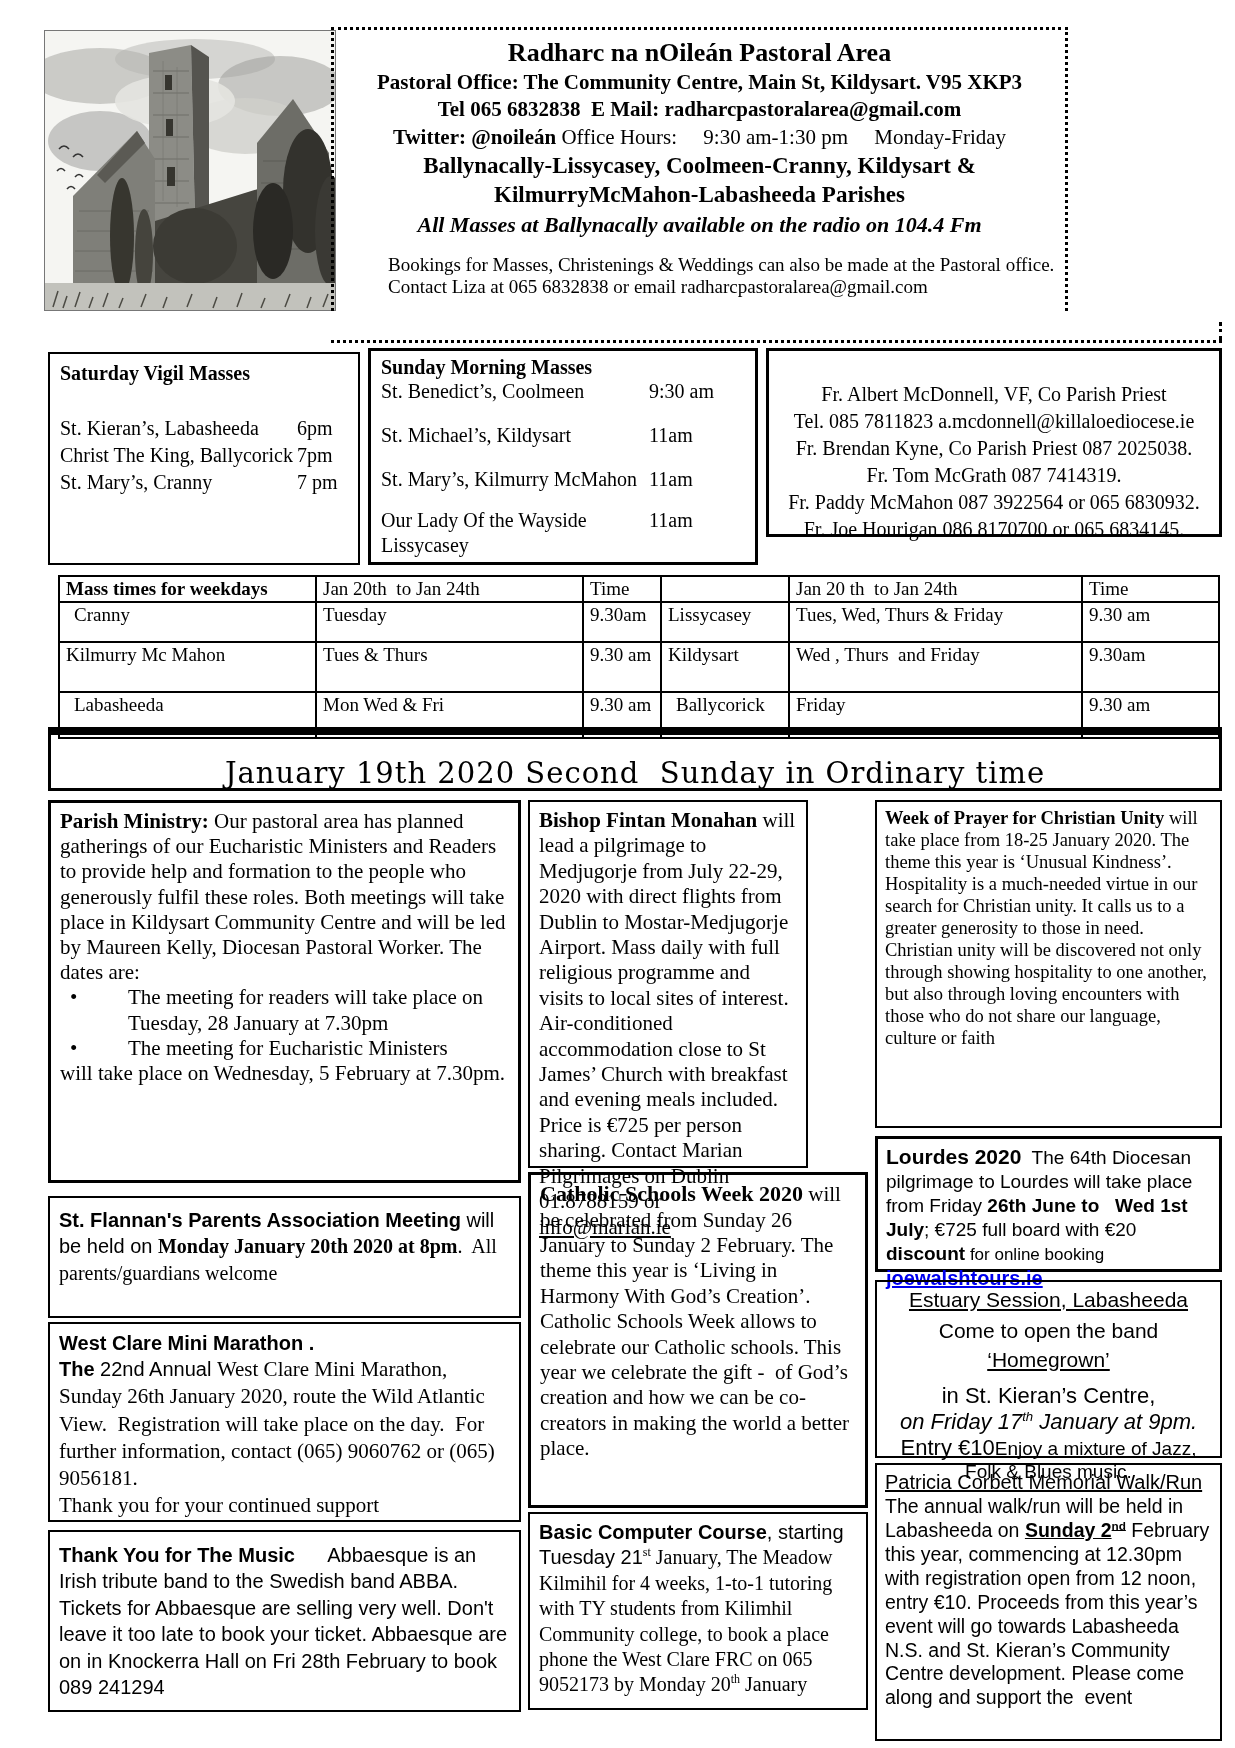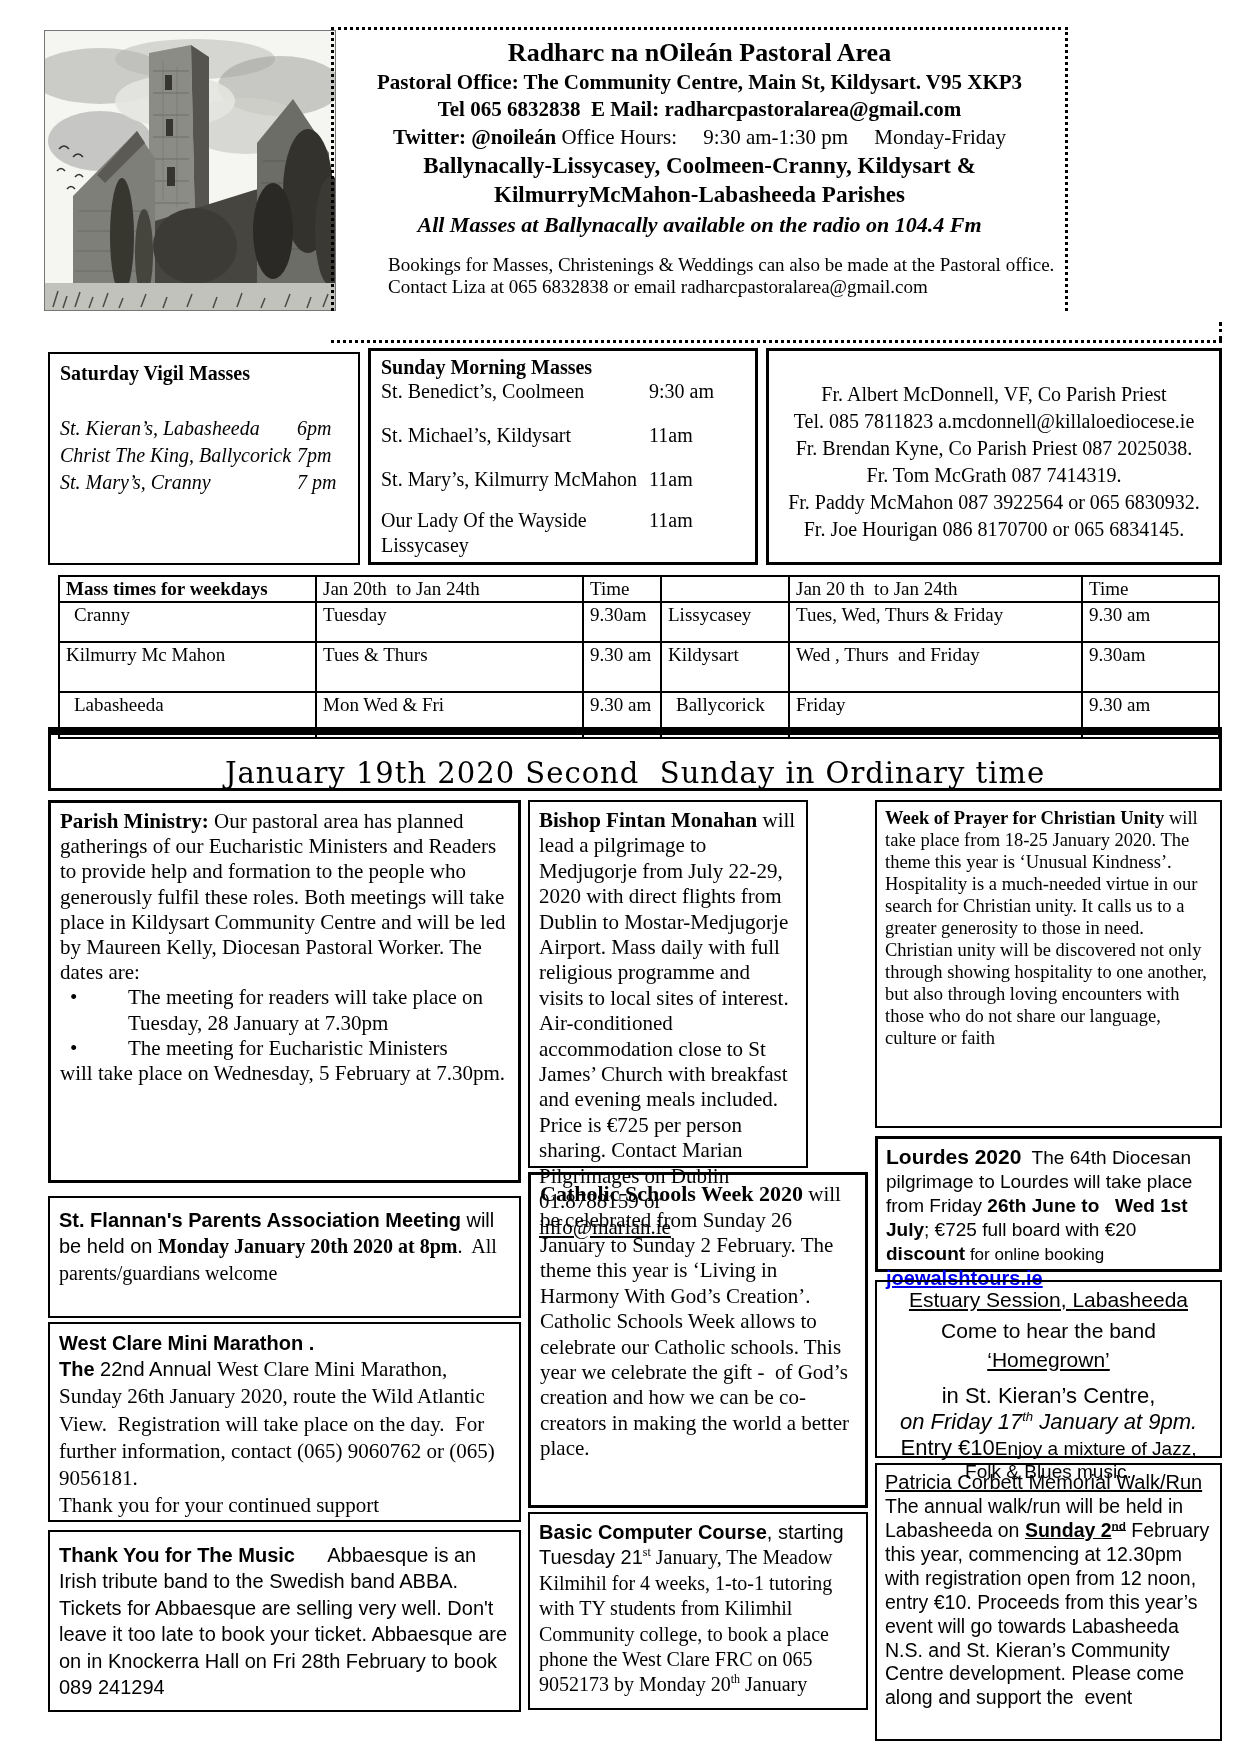--- a/index.html
+++ b/index.html
@@ -23,27 +23,27 @@
   .h-radio{font-size:22px;font-weight:bold;font-style:italic;margin-top:4px;}
   .h-book{font-size:19px;font-weight:normal;text-align:left;padding-left:48px;}
   .h-book1{margin-top:16px;}
   .dotline{left:331px;top:340px;width:891px;height:0;border-top:3px dotted #000;}
   .dotup{left:1219px;top:322px;width:0;height:18px;border-left:3px dotted #000;}
 
   
   .satbox{left:48px;top:352px;width:312px;height:213px;border:2px solid #000;padding:8px 10px;font-size:20px;}
   .sat-title{font-weight:bold;}
   .spacer28{height:30px;}
-  .mrow{display:flex;line-height:27px;font-style:italic;}
+  .mrow{display:flex;line-height:27px;}
   .mrow .nm{width:237px;}
   .sunbox{left:368px;top:348px;width:390px;height:217px;border:3px solid #000;padding:5px 10px;font-size:20px;}
   .sun-title{font-weight:bold;}
   .srow{display:flex;line-height:25px;}
   .srow .nm{width:268px;} .g18{margin-top:19px;} .g16{margin-top:16px;}
-  .prbox{left:766px;top:348px;width:456px;height:217px;border:3px solid #000;text-align:center;
+  .prbox{left:766px;top:348px;width:456px;height:189px;border:3px solid #000;text-align:center;
          font-size:20px;line-height:27px;padding:30px 6px 0 6px;}
 
   
   .wtab{border-collapse:collapse;table-layout:fixed;border:1px solid #000000;}
   .wtab td{border:2px solid #000;padding:0px 6px;vertical-align:top;font-size:19px;white-space:pre-wrap;line-height:23px;}
   .wtl{left:58px;top:575px;} .wtr{left:660px;top:575px;}
   .hc{font-weight:bold;}
   .r0{height:26px;} .r1{height:40px;} .r2{height:50px;} .r3{height:46px;}
 
   
@@ -286,21 +286,21 @@
     <div class="txt"><b>Week of Prayer for Christian Unity</b><span> will take place from 18-25 January 2020. The theme this year is ‘Unusual Kindness’. Hospitality is a much-needed virtue in our search for Christian unity. It calls us to a greater generosity to those in need. Christian unity will be discovered not only through showing hospitality to one another, but also through loving encounters with those who do not share our language, culture or faith</span></div>
   </div>
 
   <div class="abs art lo sans">
     <div class="txt"><b class="lo-title">Lourdes 2020</b><span>  The 64th Diocesan pilgrimage to Lourdes will take place from Friday </span><b>26th June to   Wed 1st July</b><span>; €725 full board with €20 </span><b>discount</b><span class="lo-small"> for online booking</span></div>
     <div><span class="link-blue">joewalshtours.ie</span></div>
   </div>
 
   <div class="abs art es">
     <div class="es-t und">Estuary Session, Labasheeda</div>
-    <div class="es-l2">Come to hear the band</div>
+    <div class="es-l2">Come to open the band</div>
     <div class="es-band"><span class="und">‘Homegrown’</span></div>
     <div class="es-l4">in St. Kieran’s Centre,</div>
     <div class="es-l5"><span>on Friday 17</span><sup>th</sup><span> January at 9pm.</span></div>
     <div><span class="es-big">Entry €10</span><span class="es-sm">Enjoy a mixture of Jazz,</span></div>
     <div class="es-sm">Folk &amp; Blues music.</div>
   </div>
 
   <div class="abs art pc sans">
     <div class="pc-title und">Patricia Corbett Memorial Walk/Run</div>
     <div class="txt"><span>The annual walk/run will be held in Labasheeda on </span><b class="und">Sunday 2</b><sup><b class="und">nd</b></sup><span> February this year, commencing at 12.30pm with registration open from 12 noon, entry €10. Proceeds from this year’s event will go towards Labasheeda N.S. and St. Kieran’s Community Centre development. Please come along and support the  event</span></div>

